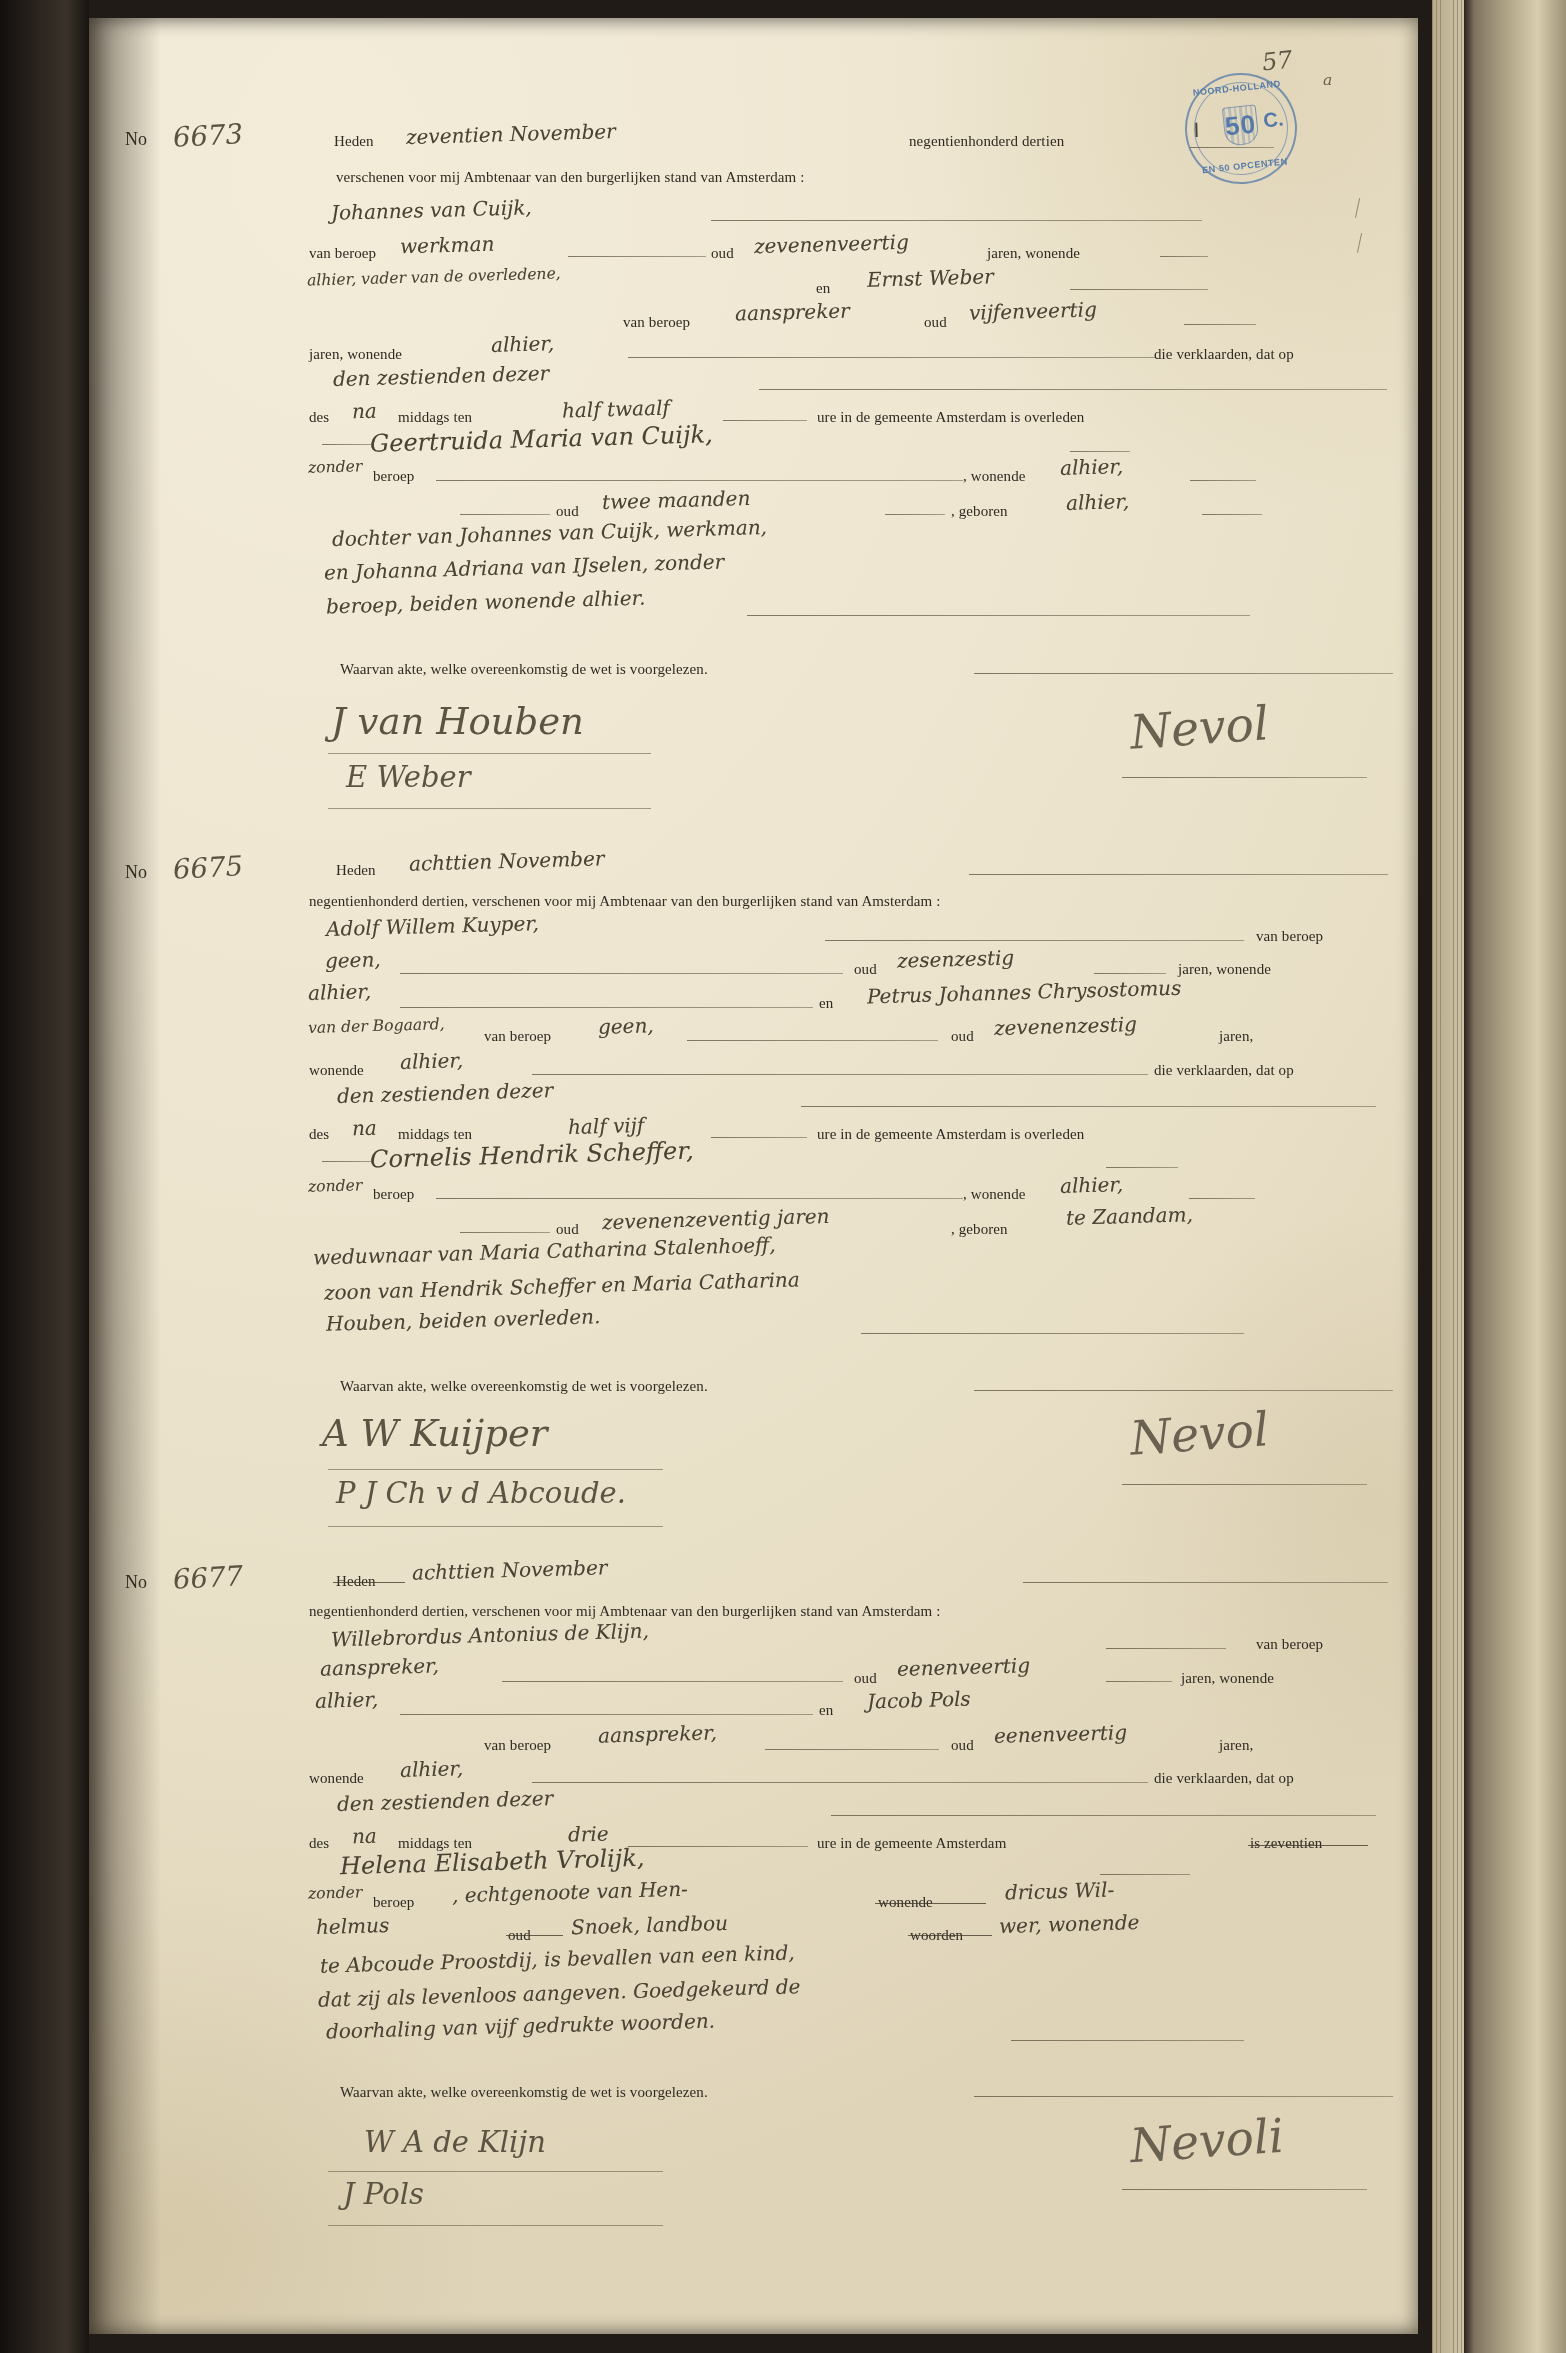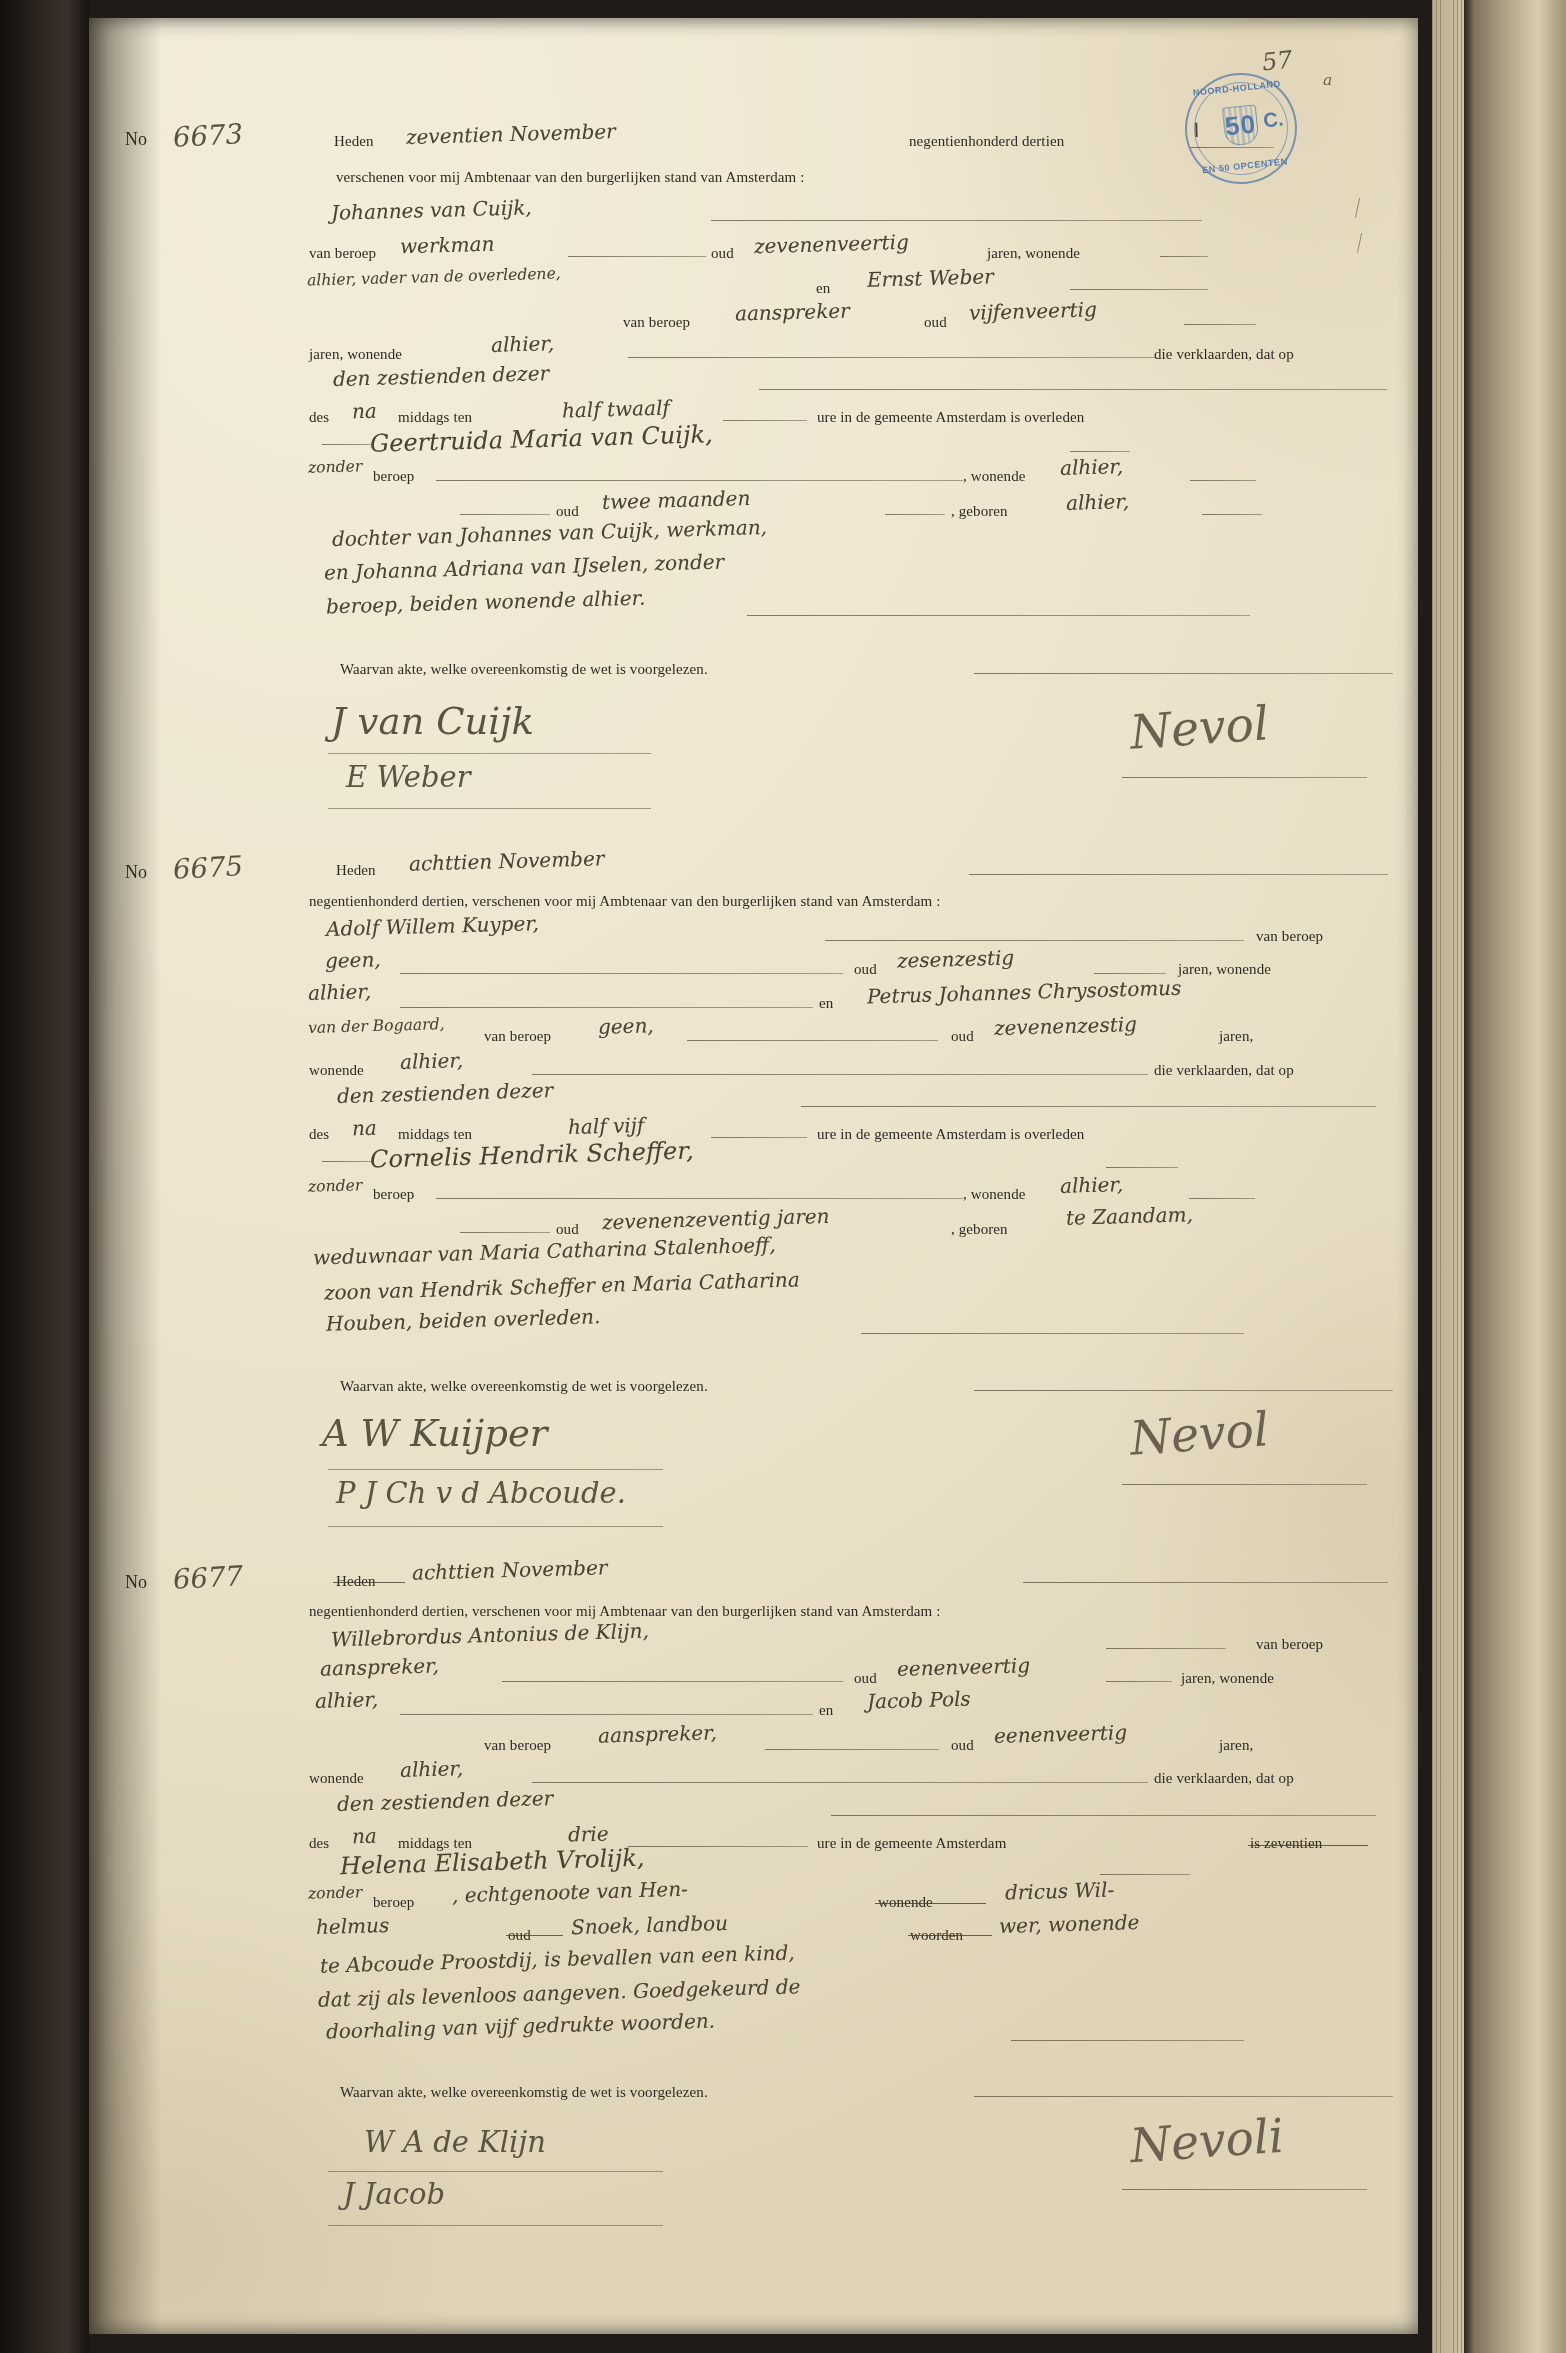--- a/index.html
+++ b/index.html
@@ -278,21 +278,21 @@
       <div class="rule" style="left:1113px; top:496px; width:60px;"></div>
 
       <div class="hand" style="left:243px; top:503px;">dochter van Johannes van Cuijk, werkman,</div>
       <div class="hand" style="left:235px; top:537px;">en Johanna Adriana van IJselen, zonder</div>
       <div class="hand" style="left:237px; top:572px;">beroep, beiden wonende alhier.</div>
       <div class="rule" style="left:658px; top:597px; width:503px;"></div>
 
       <div class="print" style="left:251px; top:643px;">Waarvan akte, welke overeenkomstig de wet is voorgelezen.</div>
       <div class="rule" style="left:885px; top:655px; width:419px;"></div>
 
-      <div class="sig big" style="left:242px; top:682px;">J van Cuijk</div>
+      <div class="sig big" style="left:242px; top:682px;">J van Houben</div>
       <div class="rule thin" style="left:239px; top:735px; width:323px;"></div>
       <div class="sig mid" style="left:257px; top:742px;">E Weber</div>
       <div class="rule thin" style="left:239px; top:790px; width:323px;"></div>
       <div class="sig clerk" style="left:1041px; top:682px;">Nevol</div>
       <div class="rule" style="left:1033px; top:759px; width:245px;"></div>
     </div>
 
     <div>
 
       <div class="numlbl" style="left:36px; top:844px;">No</div>
@@ -449,21 +449,21 @@
       <div class="hand" style="left:231px; top:1929px;">te Abcoude Proostdij, is bevallen van een kind,</div>
       <div class="hand" style="left:229px; top:1963px;">dat zij als levenloos aangeven. Goedgekeurd de</div>
       <div class="hand" style="left:237px; top:1996px;">doorhaling van vijf gedrukte woorden.</div>
       <div class="rule" style="left:922px; top:2022px; width:233px;"></div>
 
       <div class="print" style="left:251px; top:2066px;">Waarvan akte, welke overeenkomstig de wet is voorgelezen.</div>
       <div class="rule" style="left:885px; top:2078px; width:419px;"></div>
 
       <div class="sig mid" style="left:275px; top:2107px;">W A de Klijn</div>
       <div class="rule thin" style="left:239px; top:2153px; width:335px;"></div>
-      <div class="sig mid" style="left:254px; top:2159px;">J Jacob</div>
+      <div class="sig mid" style="left:254px; top:2159px;">J Pols</div>
       <div class="rule thin" style="left:239px; top:2207px; width:335px;"></div>
       <div class="sig clerk" style="left:1041px; top:2095px;">Nevoli</div>
       <div class="rule" style="left:1033px; top:2171px; width:245px;"></div>
     </div>
 
   </div>
   <div class="gutter-shadow"></div>
 </div>
 
 

